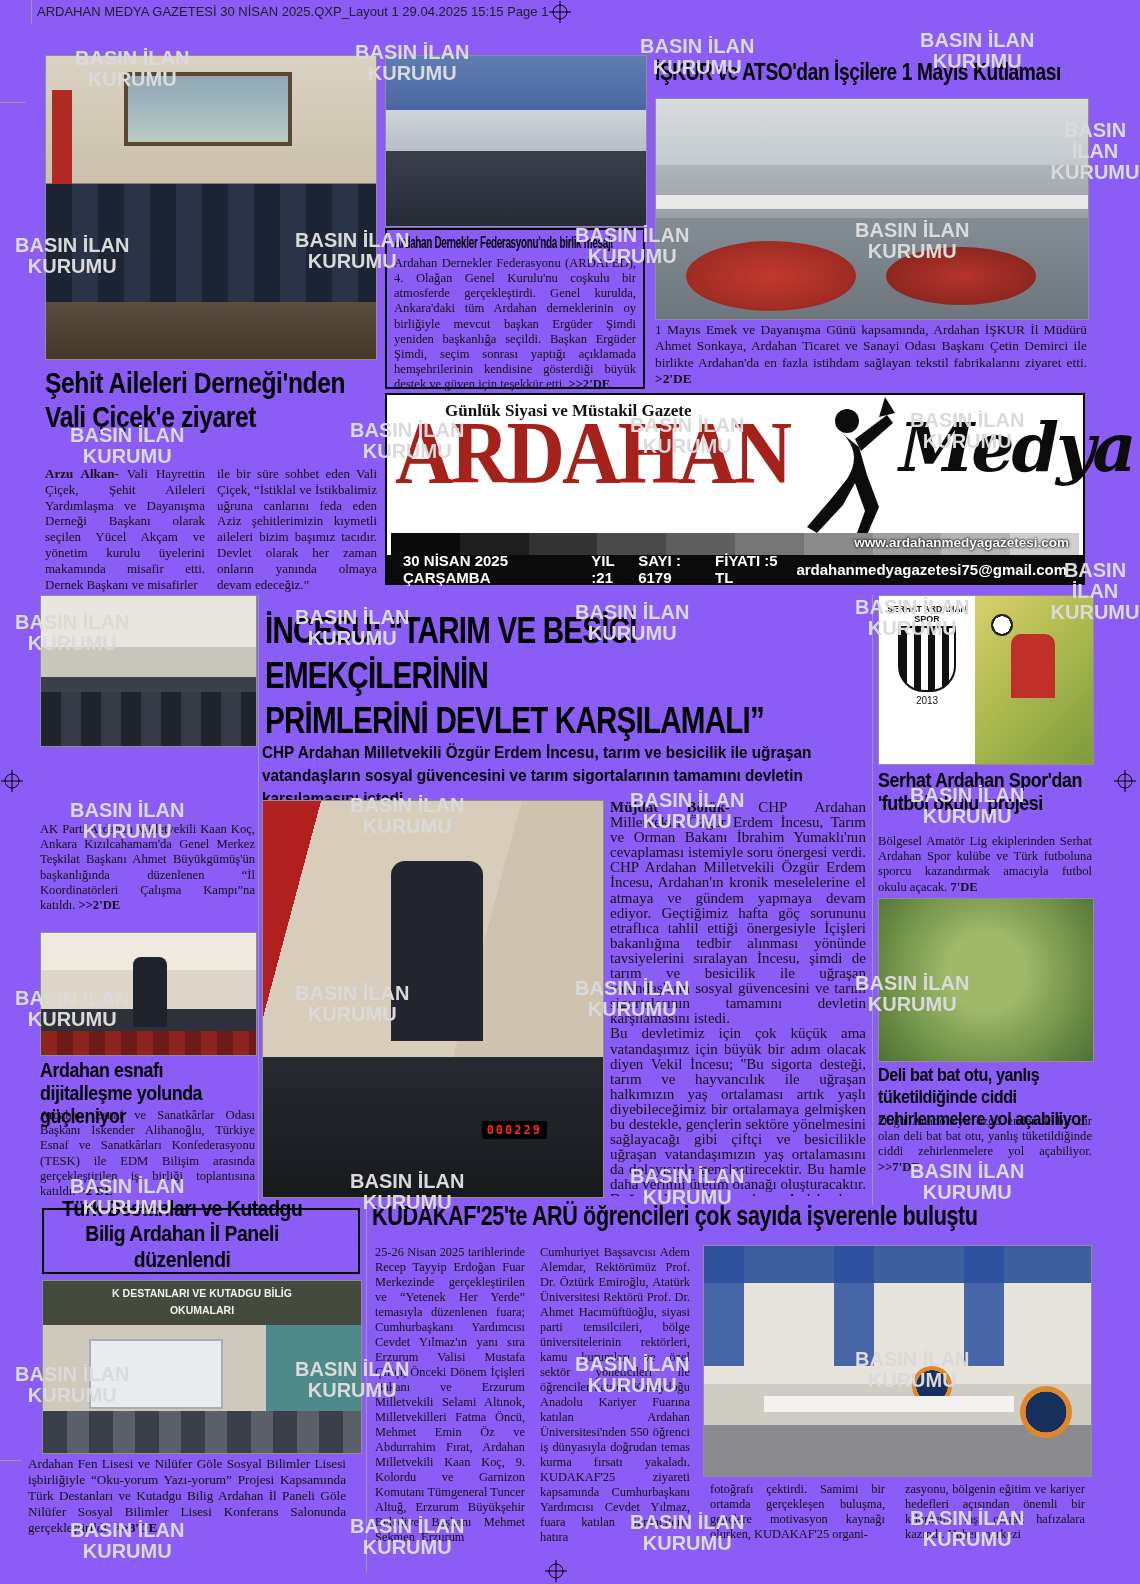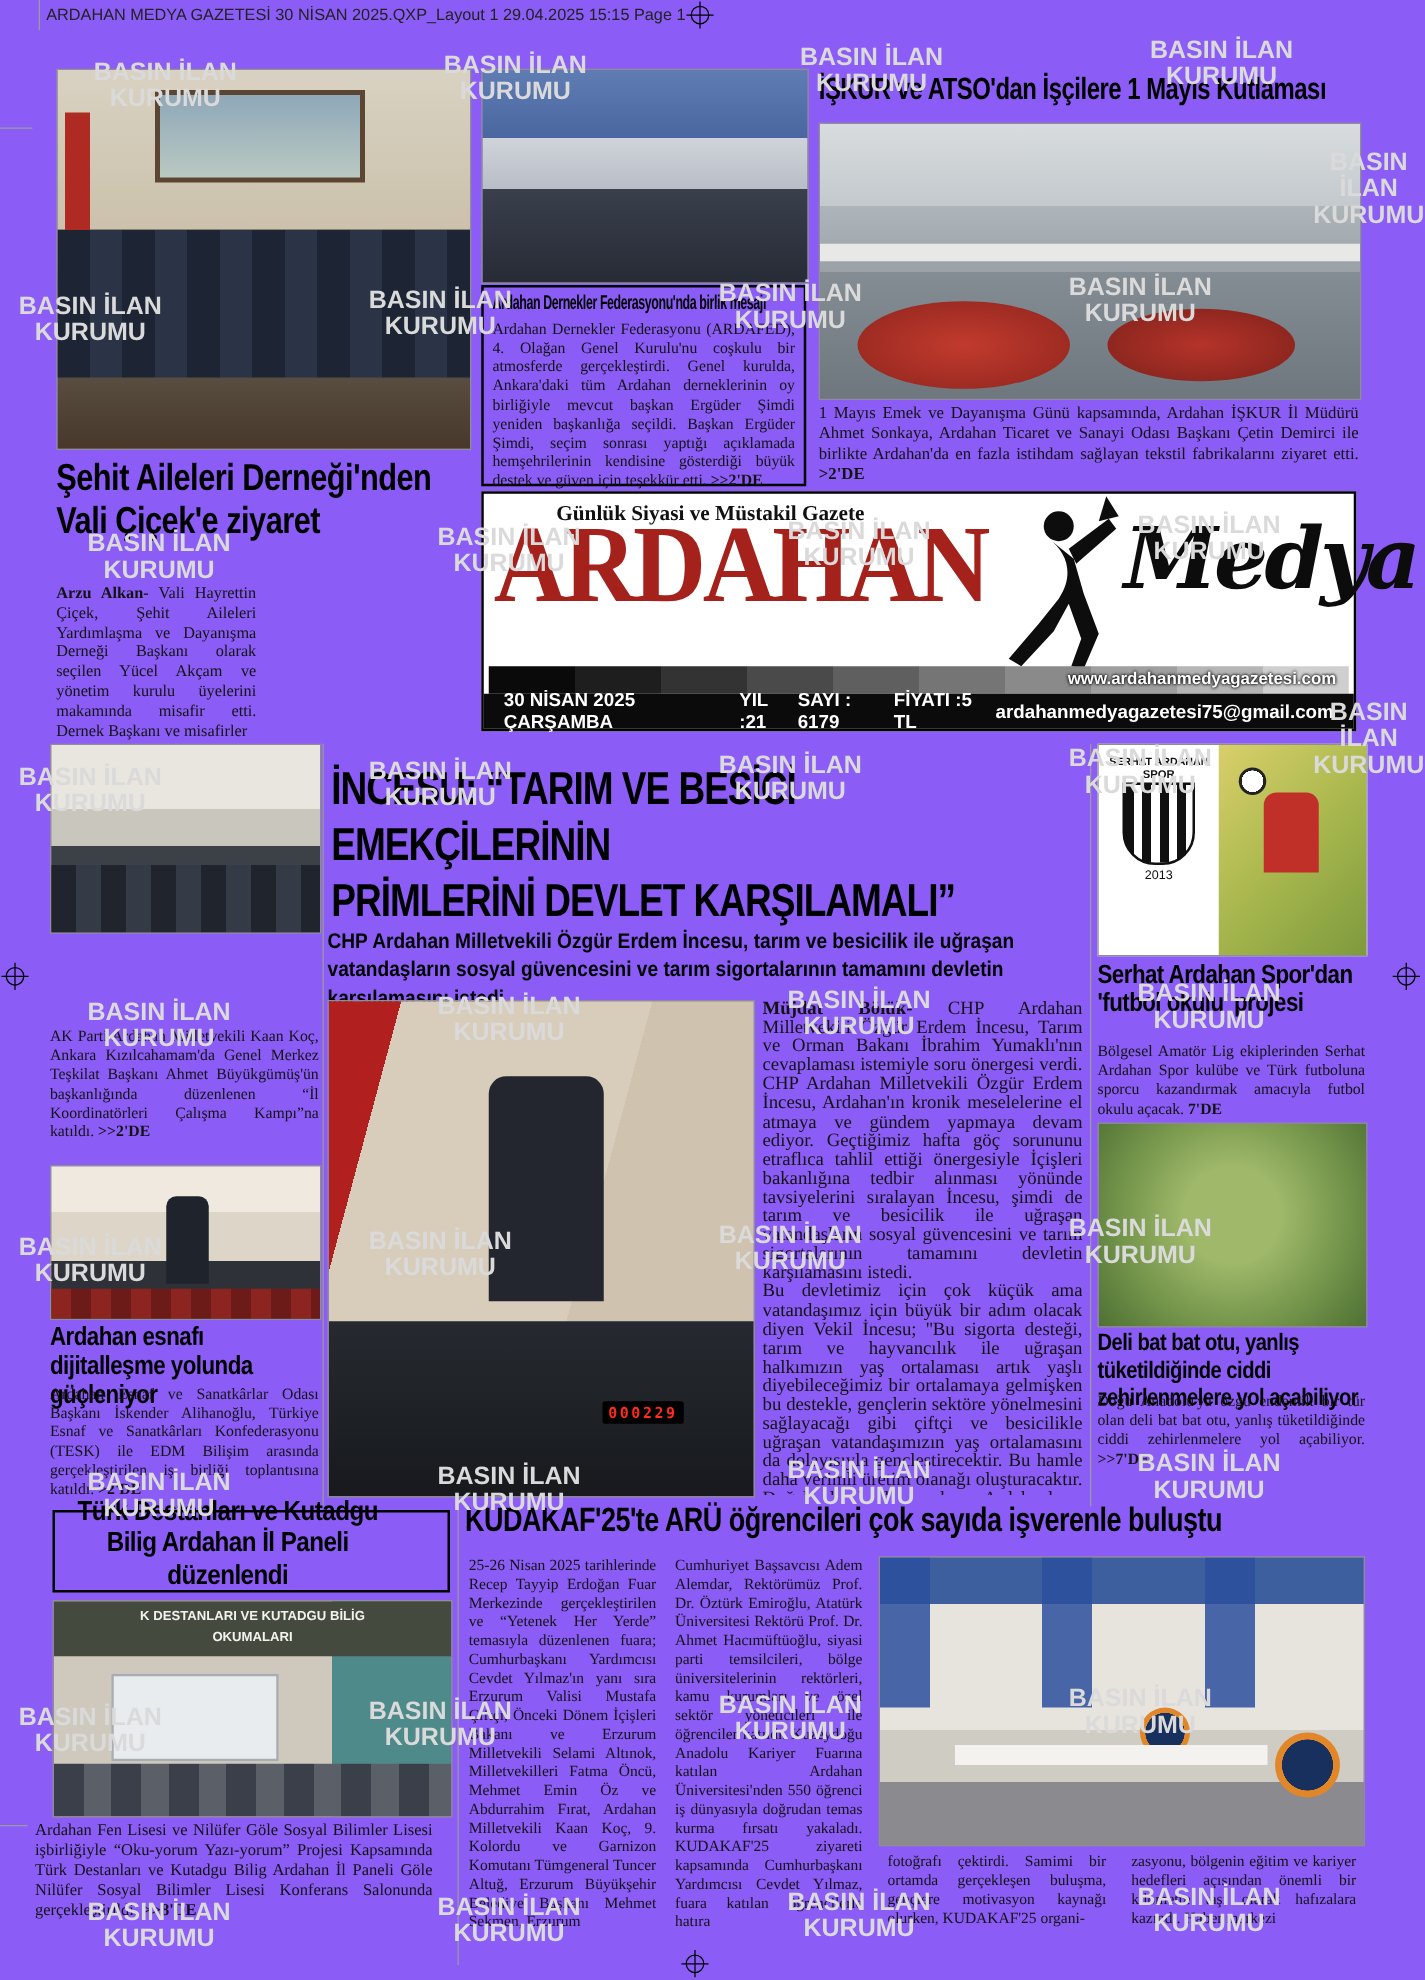--- a/index.html
+++ b/index.html
@@ -104,20 +104,21 @@
     <div class="abs" style="left:230px;bottom:14px;width:150px;height:58px;border-radius:50%;background:radial-gradient(#b5332a,#7e221b)"></div>
     <div class="abs" style="left:0;top:96px;width:432px;height:14px;background:#e8e8e6"></div>
   </div>
   <p class="bt abs" style="left:655px;top:322px;width:432px;margin:0;font-size:13.4px;line-height:16.4px"><span>1 Mayıs Emek ve Dayanışma Günü kapsamında, Ardahan İŞKUR İl Müdürü Ahmet Sonkaya, Ardahan Ticaret ve Sanayi Odası Başkanı Çetin Demirci ile birlikte Ardahan'da en fazla istihdam sağlayan tekstil fabrikalarını ziyaret etti. </span><b>&gt;2'DE</b></p>
 
   <div class="abs" style="left:45px;top:366px;width:335px">
     <div class="hl sx pre" style="width:409px;transform:scaleX(.82);font-size:30px;line-height:1.12">Şehit Aileleri Derneği'nden
 Vali Çiçek'e ziyaret</div>
   </div>
   <p class="bt abs" style="left:45px;top:466px;width:160px;margin:0;font-size:13px;line-height:15.8px"><b>Arzu Alkan-</b><span> Vali Hayrettin Çiçek, Şehit Aileleri Yardımlaşma ve Dayanışma Derneği Başkanı olarak seçilen Yücel Akçam ve yönetim kurulu üyelerini makamında misafir etti. Dernek Başkanı ve misafirler</span></p>
+  <p class="bt abs" style="left:217px;top:466px;width:160px;margin:0;font-size:13px;line-height:15.8px"><span>ile bir süre sohbet eden Vali Çiçek, “İstiklal ve İstikbalimiz uğruna canlarını feda eden Aziz şehitlerimizin kıymetli aileleri bizim başımız tacıdır. Devlet olarak her zaman onların yanında olmaya devam edeceğiz.”</span></p>
 
   <div class="masthead">
     <div class="mh-tagline">Günlük Siyasi ve Müstakil Gazete</div>
     <div class="mh-title">ARDAHAN</div>
     <svg class="abs" style="left:388px;top:0" width="130" height="140" viewBox="0 0 65 70">
       <g fill="#0d0d0d">
         <circle cx="36" cy="13" r="6"></circle>
         <path d="M32 18 C40 24 42 33 36 42 L28 52 L16 66 L21 69 L34 55 L40 44 L45 58 L41 69 L46 70 L52 56 L46 40 L42 26 Z"></path>
         <path d="M40 22 L56 10 L59 14 L43 28 Z"></path>
         <path d="M55 1 l5 8 -8 2 z"></path>

